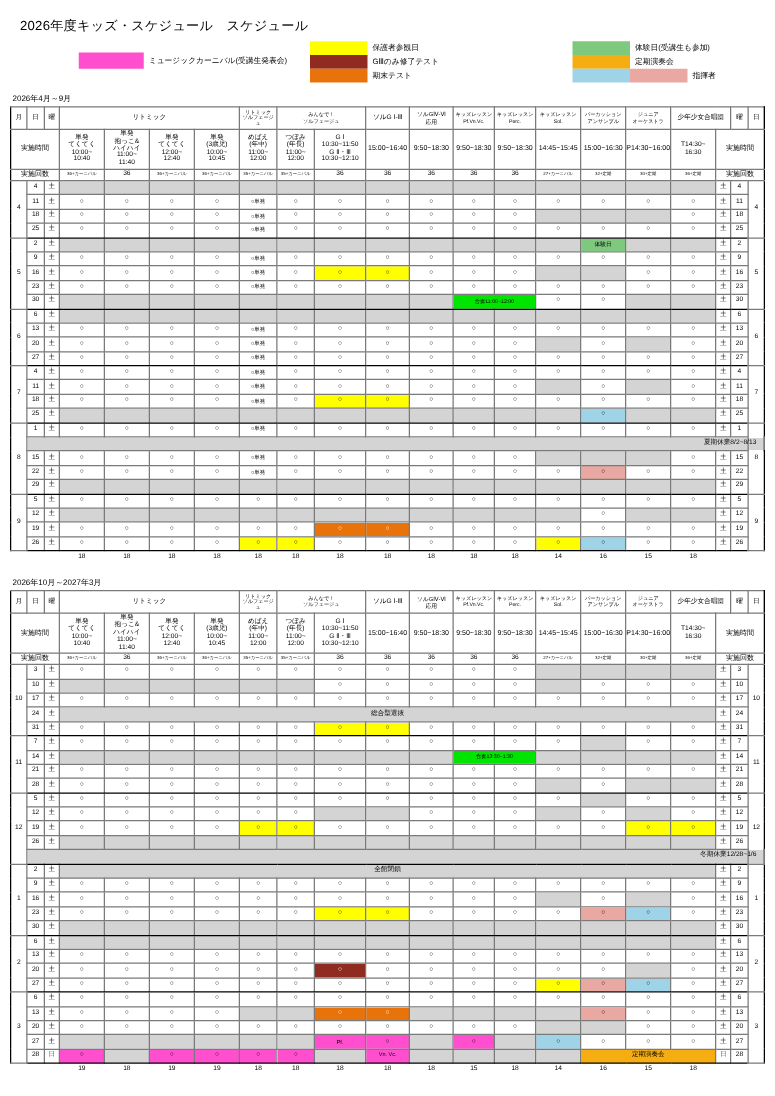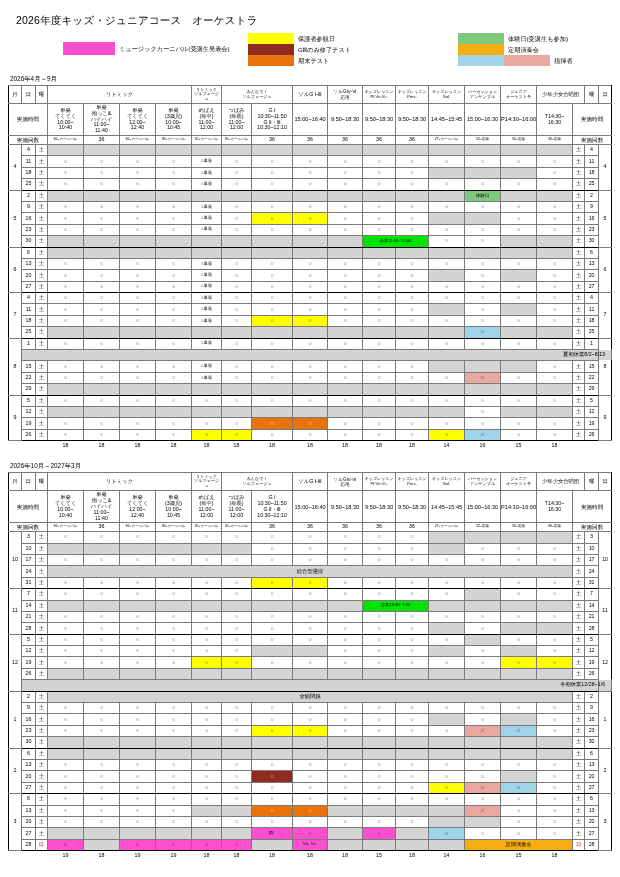--- a/index.html
+++ b/index.html
@@ -71,21 +71,21 @@
   td.tot{height:9px;font-size:5.2px;border:none;}
   td.tot.nb{border:none;}
   .sun{color:#d32020;}
   .gap{height:12px;}
 </style>
 </head>
 <body>
 
 <div class="page">
 
-  <div class="doc-title">2026年度キッズ・ジュニアコース　オーケストラ</div>
+  <div class="doc-title">2026年度キッズ・スケジュール　スケジュール</div>
 
   <div class="legend-zone">
 
     <div class="lg-carnival">
       <span class="lg-sw pink"></span>
       <span class="lg-tx">ミュージックカーニバル(受講生発表会)</span>
     </div>
 
     <div class="lg-group" style="left:240px;top:2px;">
       <div class="lg-row">

